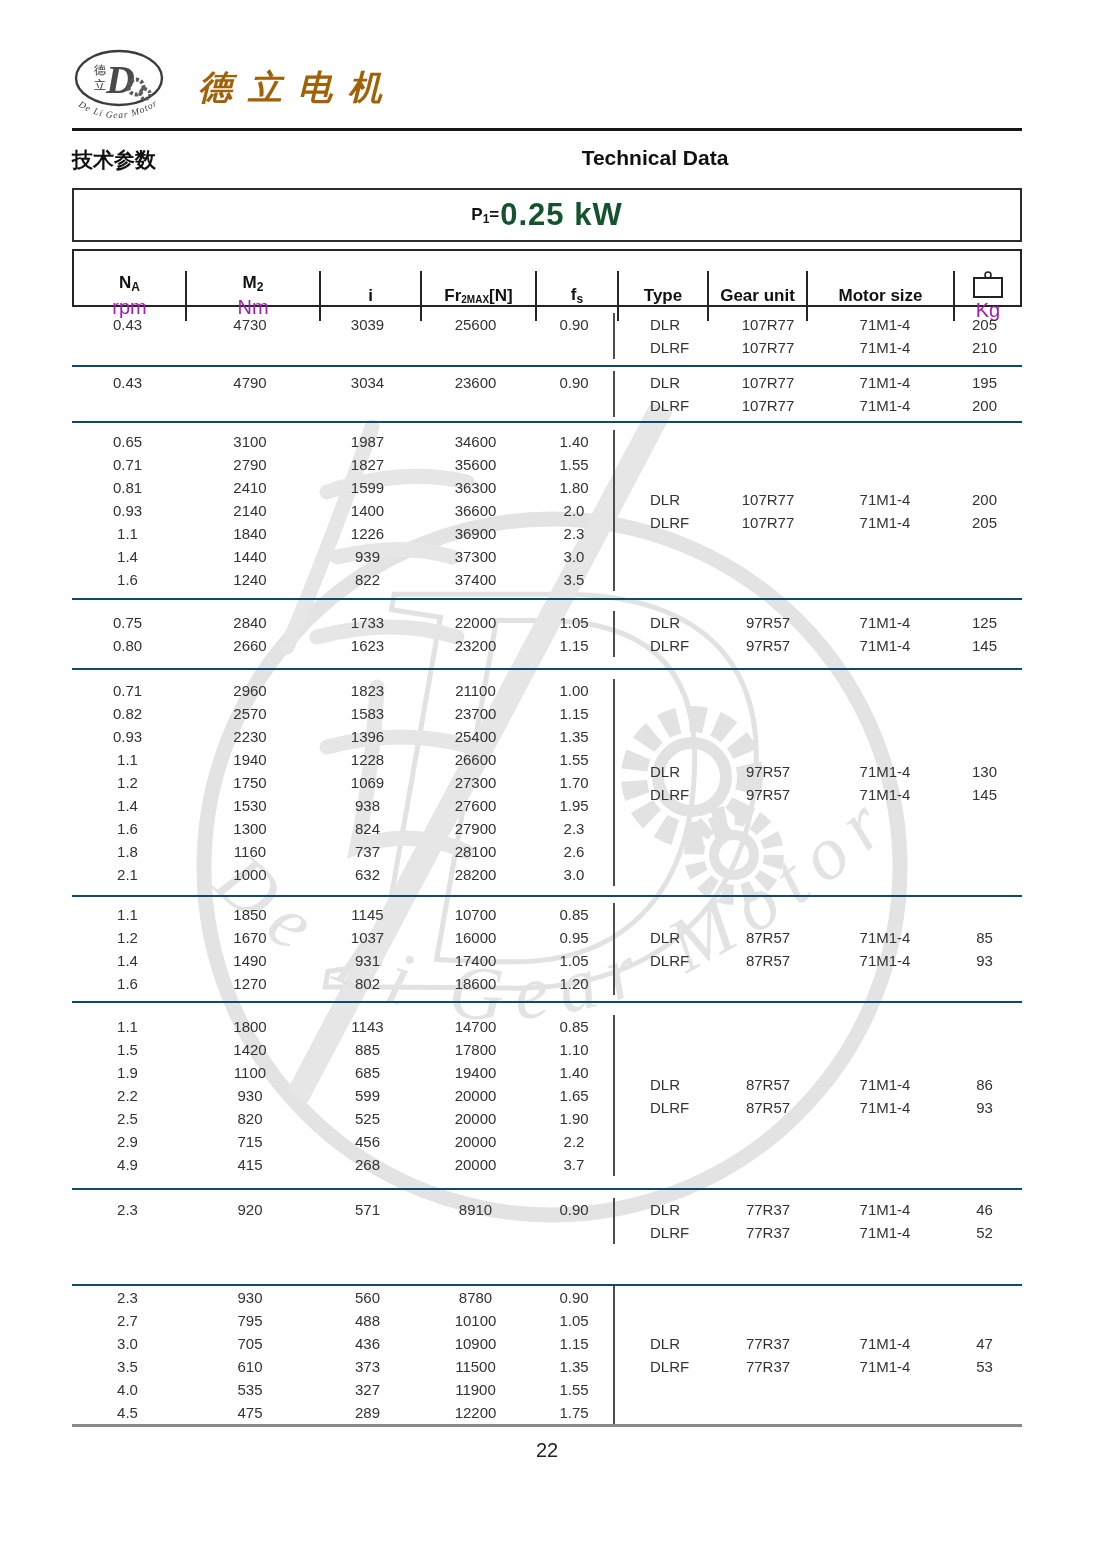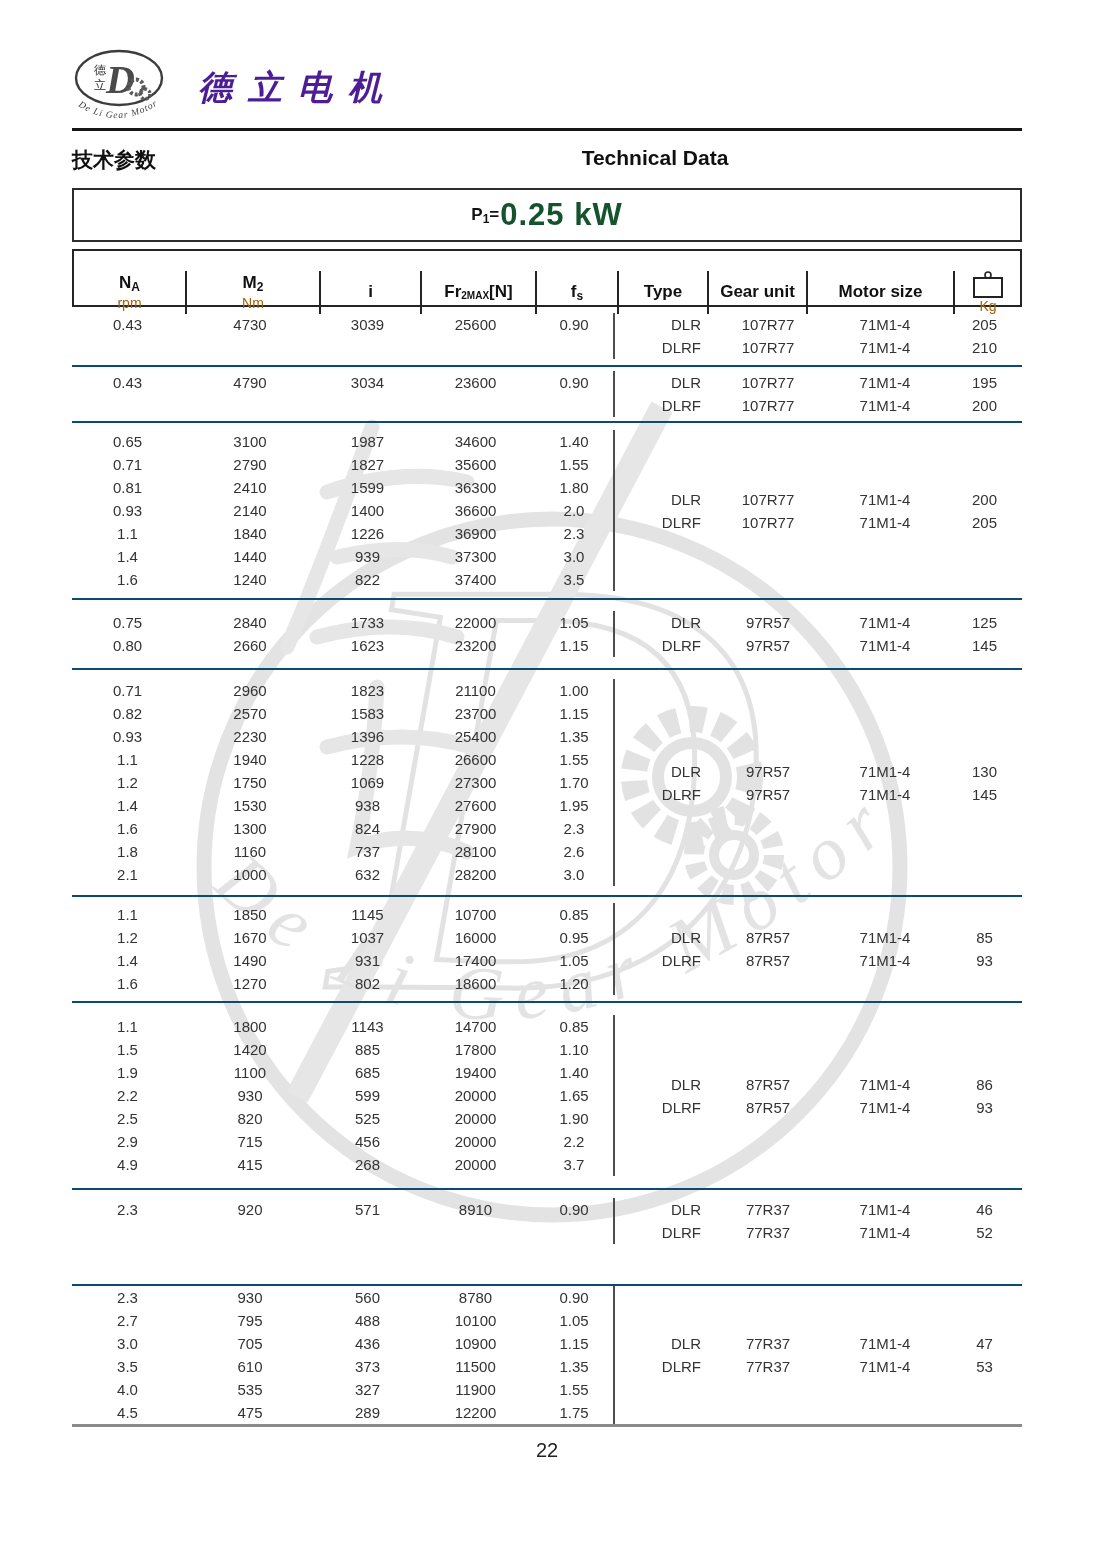--- a/index.html
+++ b/index.html
@@ -6,21 +6,21 @@
   .page{
     width:1100px;height:1555px;box-sizing:border-box;position:relative;
     background:#fff;padding:50px 78px 0 72px;overflow:hidden;
     font-family:"Liberation Sans", sans-serif;color:#222;
   }
   
   .brand-row{display:flex;align-items:center;gap:26px;height:76px;}
   .logo{width:100px;height:80px;flex:0 0 auto;}
   .brand-title{
     font-family:"Liberation Serif", serif;font-weight:bold;font-style:italic;
-    font-size:34px;letter-spacing:16px;color:#4c1d95;white-space:nowrap;
+    font-size:34px;letter-spacing:16px;color:#a16207;white-space:nowrap;
   }
   .top-rule{height:3px;background:#161616;margin-top:2px;}
   
   .section-titles{position:relative;height:32px;margin-top:15px;}
   .title-cn{font-size:21px;font-weight:bold;color:#101010;}
   .title-en{position:absolute;top:0;left:583px;transform:translateX(-50%);
     font-size:21px;font-weight:bold;color:#101010;white-space:nowrap;}
   
   .power-box{margin-top:10px;height:50px;border:2px solid #2c2c2c;
     display:flex;align-items:center;justify-content:center;}
@@ -29,35 +29,35 @@
   .power-value{font-size:31px;font-weight:bold;letter-spacing:1px;color:#14532d;margin-left:1px;}
   
   .thead{margin-top:7px;height:58px;border:2px solid #242424;display:grid;
     grid-template-columns:111px 134px 101px 115px 82px 90px 99px 147px 68px;box-sizing:border-box;}
   .hcell{border-left:2px solid #242424;display:flex;flex-direction:column;
     align-items:center;justify-content:center;line-height:1.1;margin-top:20px;}
   .hcell:first-child{border-left:none;}
   .h-main{font-size:17px;font-weight:bold;color:#111;}
   .h-sub{font-size:12px;font-weight:bold;vertical-align:-3px;}
   .h-sub-tiny{font-size:10px;font-weight:bold;vertical-align:-2px;letter-spacing:0;}
-  .h-unit{font-size:14px;color:#a16207;margin-top:1px;}
+  .h-unit{font-size:20px;color:#a21caf;margin-top:1px;}
   .kg-cell .h-unit{margin-top:0;}
   
   .tbody{position:relative;}
   .watermark{position:absolute;left:0;top:0;width:950px;height:1176px;z-index:0;pointer-events:none;}
   .group{display:flex;border-bottom:2px solid #0c4a6e;position:relative;z-index:1;}
   .group:last-child{border-bottom:none;}
   .g-left{width:543px;border-right:2px solid #4d4d4d;display:flex;flex-direction:column;box-sizing:border-box;}
   .g-right{flex:1;display:flex;flex-direction:column;}
   .align-center .g-right{justify-content:center;}
   .align-top .g-right{justify-content:flex-start;}
   .g-row{display:grid;grid-template-columns:111px 134px 101px 115px 82px;height:23px;line-height:23px;}
   .model-row{grid-template-columns:86px 134px 100px 85px;}
   .cell{text-align:center;font-size:15px;color:#333;white-space:nowrap;}
-  .c-type{text-align:right;padding-left:35px;}
+  .c-type{text-align:left;padding-left:35px;}
   .c-kg{padding-left:14px;}
   .group:nth-child(1){padding:28px 0 8px;}
   .group:nth-child(2){padding:6px 0;}
   .group:nth-child(3){padding:4px 0;}
   .group:nth-child(4){padding:7px 0;}
   .group:nth-child(5){padding:11px 0;}
   .group:nth-child(6){padding:9px 0;}
   .group:nth-child(7){padding:6px 0;}
   .group:nth-child(8){padding:12px 0;}
   .group:nth-child(9){padding:8px 0 40px;}

